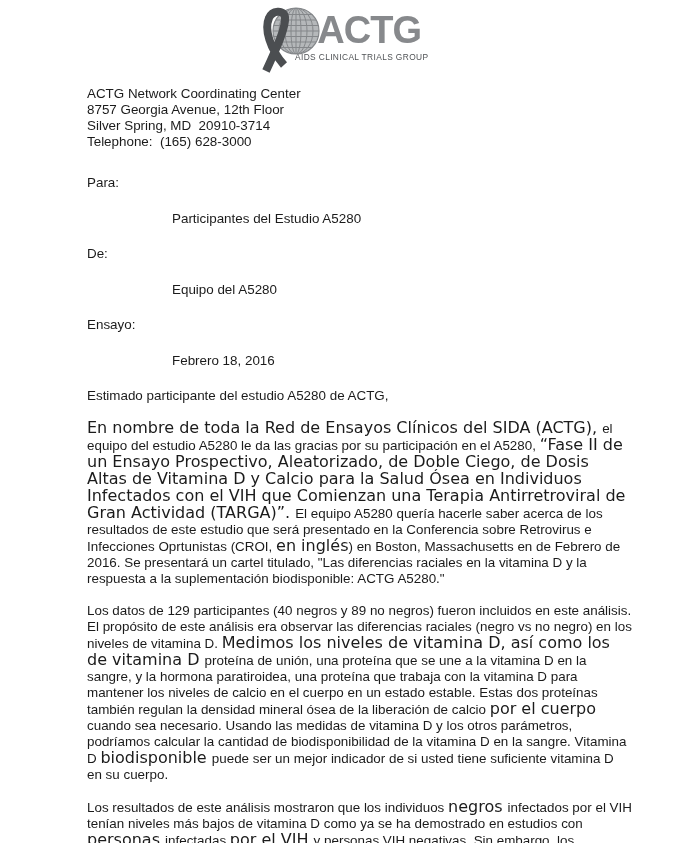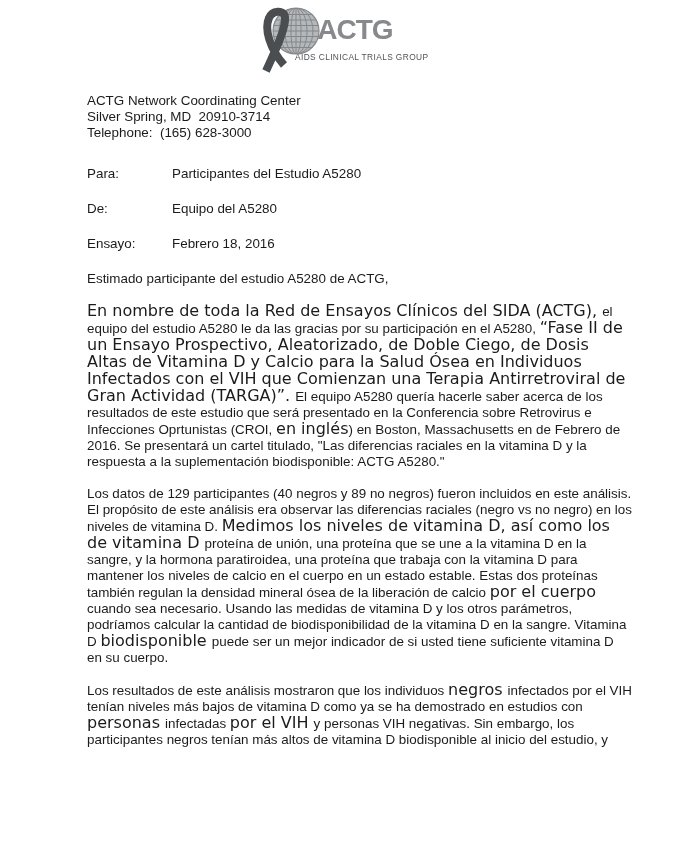--- a/index.html
+++ b/index.html
@@ -12,36 +12,36 @@
     font-family: "Liberation Sans", sans-serif;
     font-size: 13.4px;
     line-height: 16px;
     color: #1b1b1b;
   }
   
   .logo-row { display: flex; justify-content: center; padding-top: 5px; }
   .logo-inner { display: flex; align-items: flex-start; }
   .logo-text { display: flex; flex-direction: column; margin-left: -7px; padding-top: 6px; }
   .logo-acronym {
-    font-size: 28px; line-height: 38px; font-weight: bold;
+    font-size: 38px; line-height: 38px; font-weight: bold;
     letter-spacing: -1px; color: #87898c;
   }
   .logo-tagline {
     font-size: 9px; line-height: 10px; letter-spacing: 0.4px;
     color: #4f5255; margin-top: 3px; margin-left: -22px;
     white-space: nowrap; transform: scaleX(0.93); transform-origin: left center;
   }
   
   .indent { margin-left: 87px; width: 545px; }
-  .letterhead { margin-top: 16px; }
+  .letterhead { margin-top: 9px; }
   .lh-line { white-space: pre-wrap; }
   .memo { margin-top: 25px; }
   .memo-row { display: flex; margin: 0 0 19px 0; }
   .memo-label { flex: 0 0 85px; }
-  .memo-value { max-width: 440px; }
+  .memo-value { max-width: 440px; margin-top: 36px; }
   .salutation { margin: 4px 0 0 87px; width: 545px; }
   .letter-body p.para { margin: 16px 0 0 0; }
   .wide { font-family: "DejaVu Sans", sans-serif; font-size: 16px; }
 </style>
 </head>
 <body>
 
 <div class="page">
 
   <header class="logo-row">
@@ -75,20 +75,21 @@
       </svg>
       <div class="logo-text">
         <div class="logo-acronym">ACTG</div>
         <div class="logo-tagline">AIDS CLINICAL TRIALS GROUP</div>
       </div>
     </div>
   </header>
 
   <section class="letterhead indent">
       <div class="lh-line">ACTG Network Coordinating Center</div>
+      <div class="lh-line">8757 Georgia Avenue, 12th Floor</div>
       <div class="lh-line">Silver Spring, MD  20910-3714</div>
       <div class="lh-line">Telephone:  (165) 628-3000</div>
     </section>
 
   <section class="memo indent">
       <div class="memo-row">
         <span class="memo-label">Para:</span>
         <span class="memo-value">Participantes del Estudio A5280</span>
       </div>
       <div class="memo-row">

